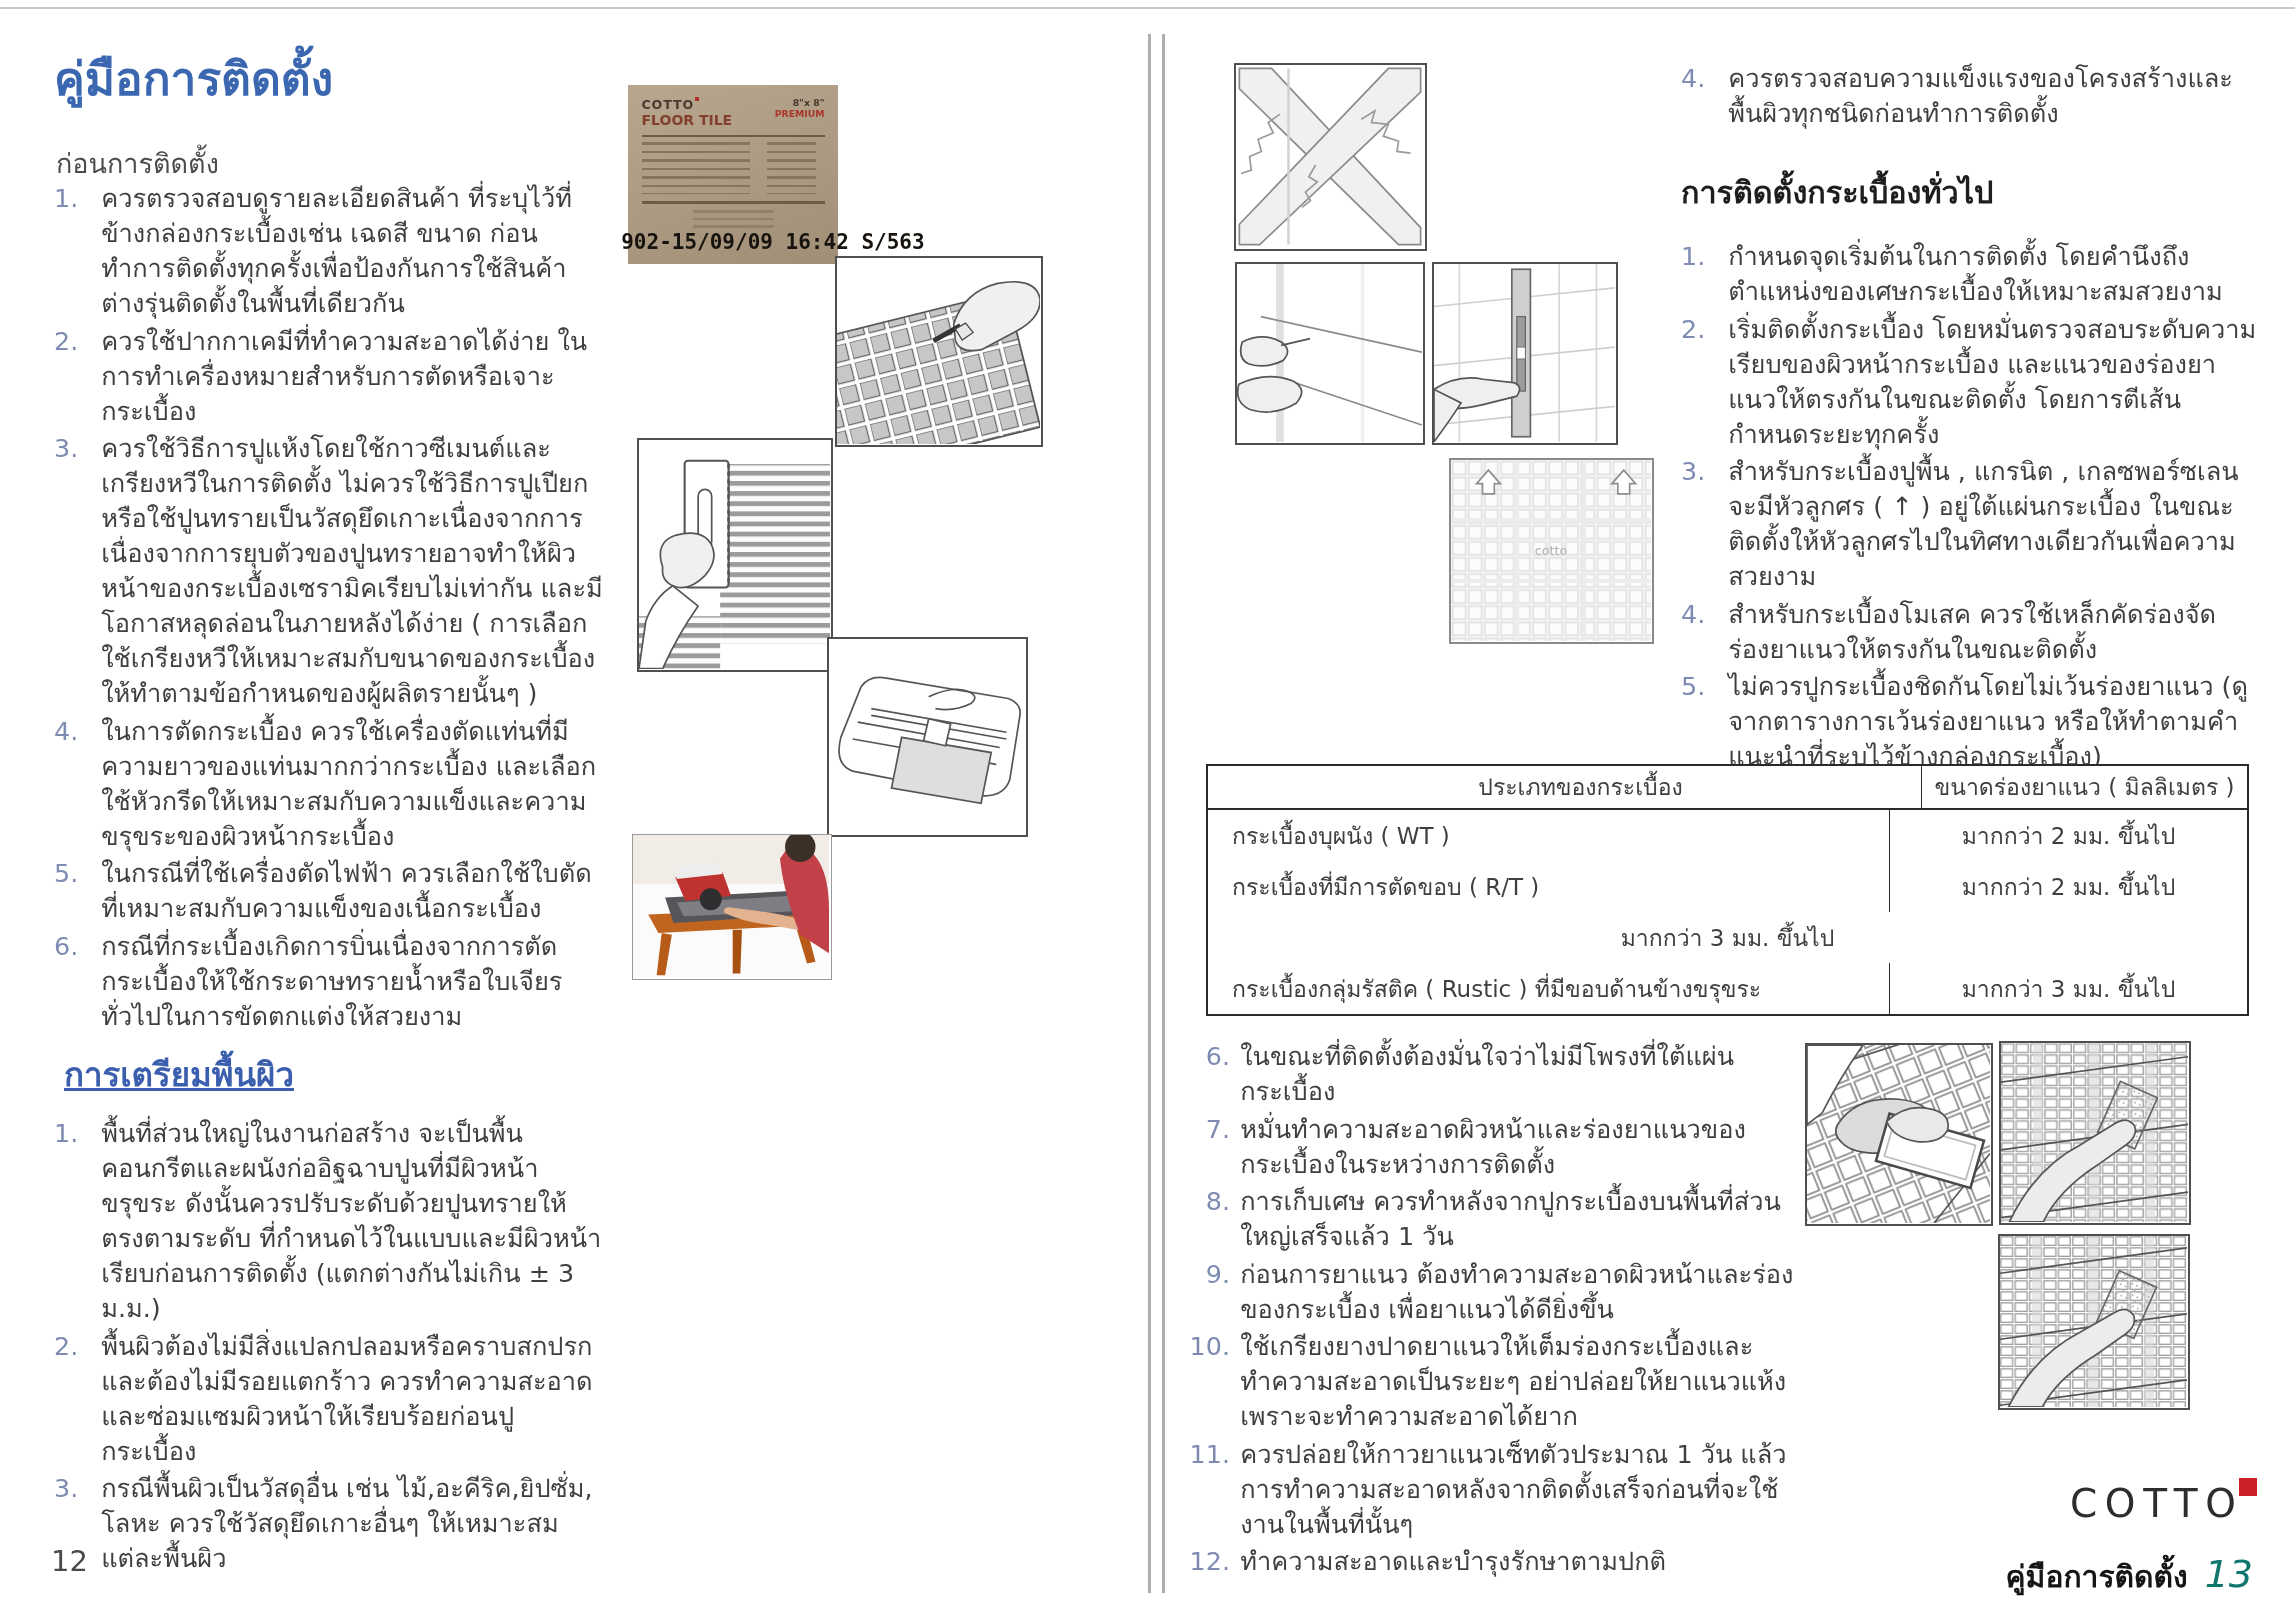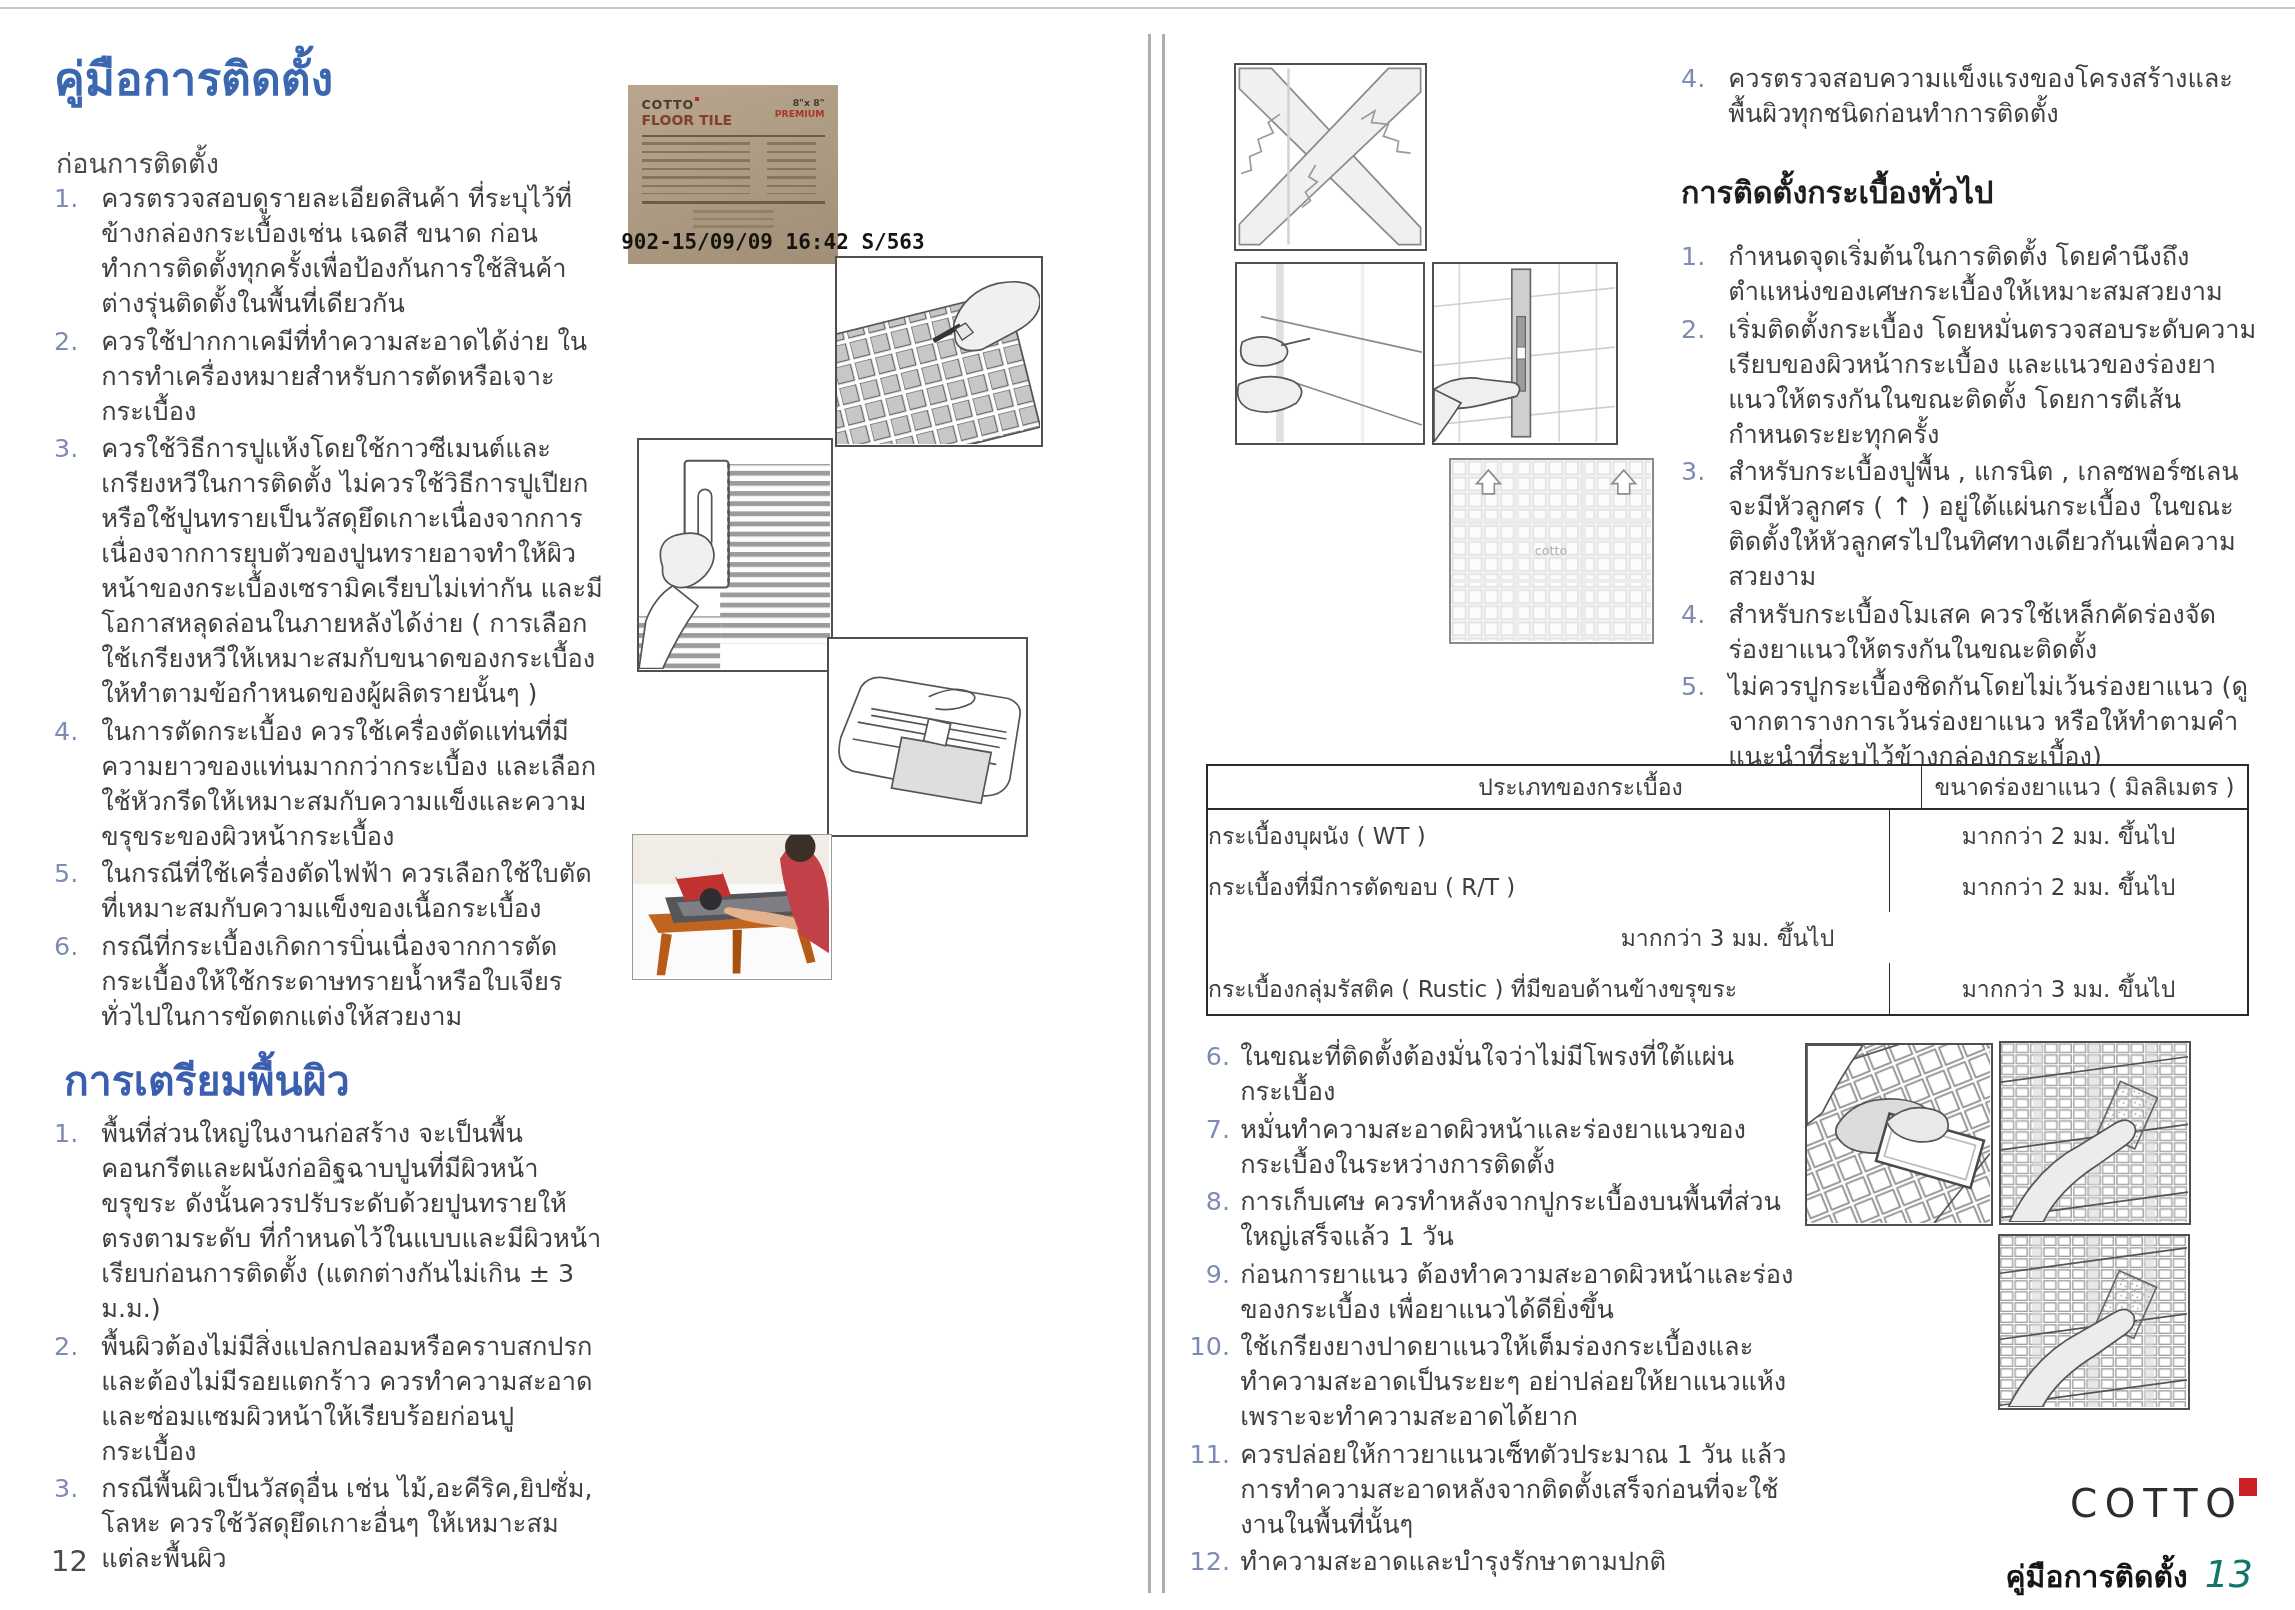--- a/index.html
+++ b/index.html
@@ -13,41 +13,41 @@
 
   
   #top-rule { left:0; top:6.8px; width:2295px; height:2.5px; background:#c9c9c9; }
   .gutter { top:34px; width:3.4px; height:1559px; background:#aeaeae; }
   #gutter-a { left:1148px; } #gutter-b { left:1162px; }
 
   
   #lp-title { left:54px; top:42px; font-size:46px; font-weight:bold; color:#3b67b1; }
   #lp-sec1-head { left:56px; top:142px; font-size:27px; color:#4c4c4c; }
   #lp-list1 { left:54px; top:181px; width:550px; }
-  #lp-sec2-head { left:64px; top:1048px; font-size:41px; font-weight:bold; color:#3b5fae; }
+  #lp-sec2-head { left:64px; top:1048px; font-size:33px; font-weight:bold; color:#3b5fae;text-decoration:underline; }
   #lp-list2 { left:54px; top:1116px; width:550px; }
   #lp-pagenum { left:51px; top:1544px; font-size:29px; color:#4a4a4a; }
 
   #rp-item4 { left:1681px; top:61px; width:574px; }
   #rp-sec-head { left:1681px; top:168px; font-size:30.5px; font-weight:bold; color:#1e1e1e; }
   #rp-list1 { left:1681px; top:239px; width:576px; }
   #rp-list2 { left:1183px; top:1039px; width:631px; }
 
   .list .li { display:flex; gap:10.2px; margin-bottom:2.5px; font-size:25.4px; line-height:35px; }
   .list .li .n { flex:none; width:37px; color:#7e8cb3; }
   .list .li .t { flex:1; }
   #rp-list2 .li .n { width:47px; text-align:right; }
 
   
   #rp-table { left:1206px; top:764px; width:1043px; border:2.5px solid #2a2a2a; background:#fff; font-size:23px; }
   #rp-table .tr { display:flex; }
   #rp-table .tr.th { border-bottom:2.5px solid #2a2a2a; height:44px; }
   #rp-table .tbody .tr { height:51px; }
   #rp-table .tc { display:flex; align-items:center; }
-  #rp-table .c1 { width:682px; border-right:1.7px solid #2a2a2a; }
+  #rp-table .c1 { width:682px; border-right:1.7px solid #2a2a2a; padding-left:24px; }
   #rp-table .c2 { flex:1; justify-content:center; text-align:center; }
   #rp-table .tr.th .c1 { justify-content:center; padding-left:0;margin-left:32px; }
 
   
   .frame { border:2.5px solid #4f4f4f; background:#fff; overflow:hidden; }
   .frame-light { border:2.5px solid #8a8a8a; background:#fff; overflow:hidden; }
   #il-mark   { left:835px;  top:256px; width:208px; height:191px; }
   #il-trowel { left:637px;  top:438px; width:196px; height:234px; }
   #il-cutter { left:827px;  top:637px; width:201px; height:200px; }
   #ph-cut    { left:632px;  top:834px; width:200px; height:146px; border:1.7px solid #9a9a9a; overflow:hidden; background:#fff; }

